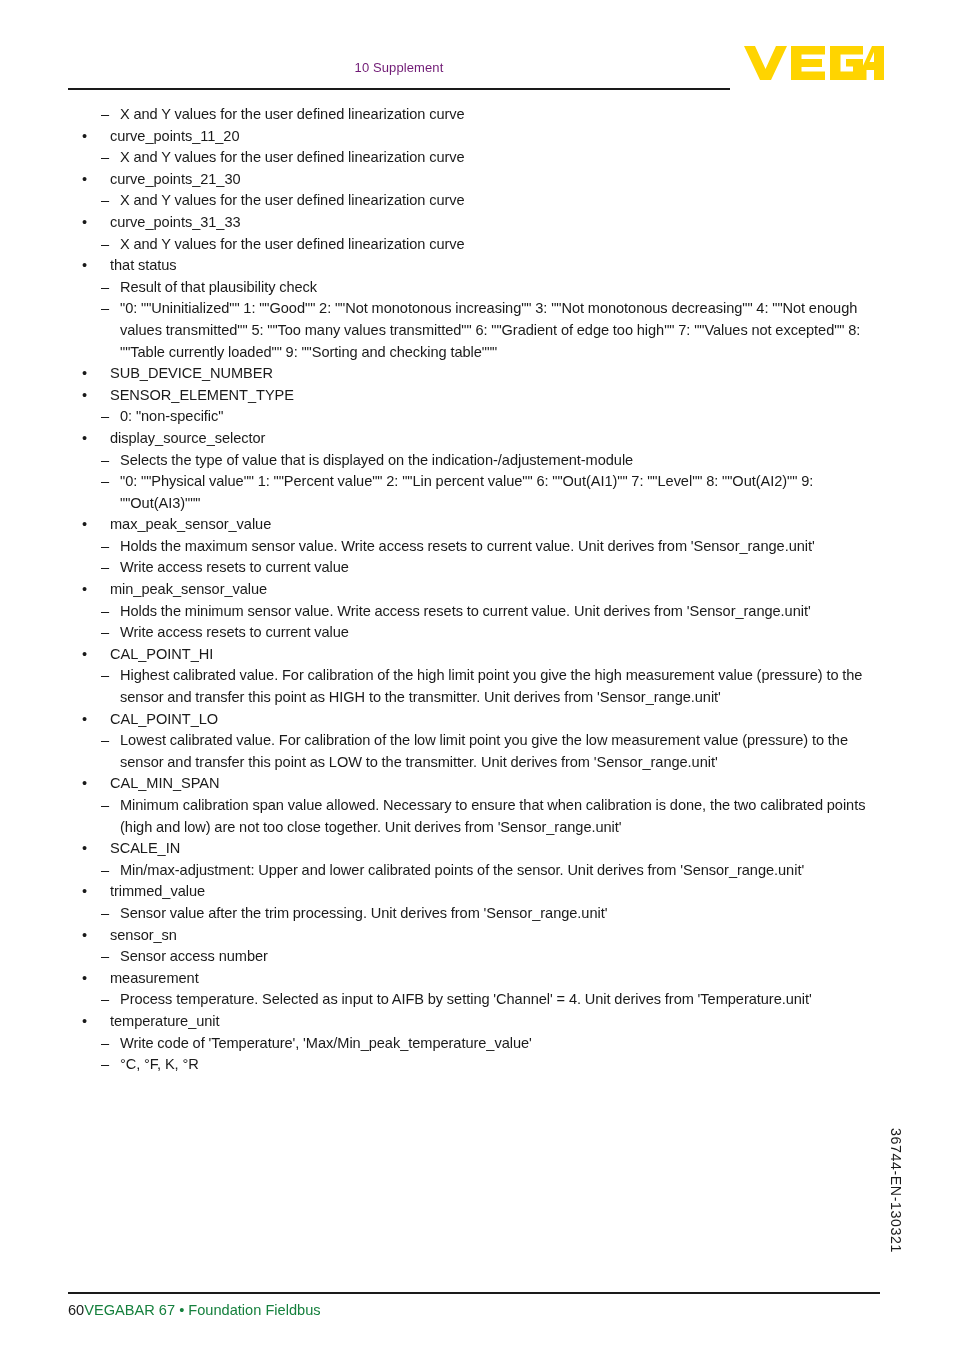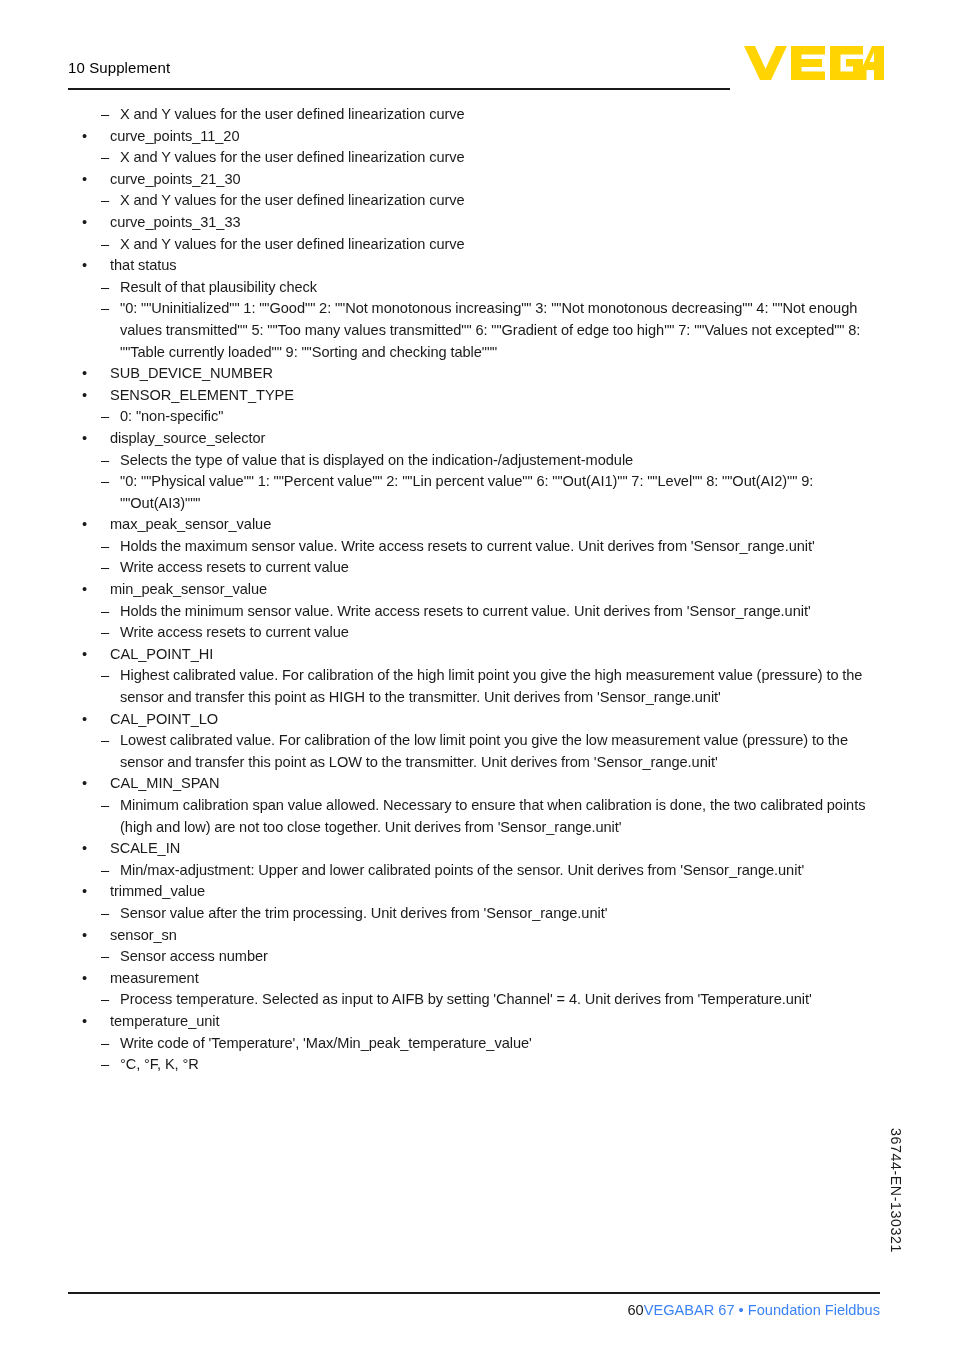--- a/index.html
+++ b/index.html
@@ -21,24 +21,25 @@
 
   
   .header {
     position: absolute;
     top: 60px;
     left: 68px;
     width: 662px;
     height: 34px;
   }
   .header-title {
-    font-size: 15px;
+    font-size: 13px;
     line-height: 16px;
-    color: #000000;
+    color: #701a75;
     letter-spacing: 0.1px;
+    text-align: center;
   }
   .header-rule {
     position: absolute;
     left: 0;
     top: 28px;
     width: 662px;
     height: 1.6px;
     background: #1a1a1a;
   }
 
@@ -114,28 +115,28 @@
     top: 1292px;
     width: 812px;
   }
   .footer-rule {
     width: 812px;
     height: 1.6px;
     background: #1a1a1a;
   }
   .footer-row {
     display: flex;
-    justify-content: flex-end;
+    justify-content: flex-start;
     align-items: baseline;
     padding-top: 7px;
     font-size: 14.6px;
     line-height: 18px;
   }
   .footer-page { color: #1a1a1a; }
-  .footer-doc { color: #3b82f6; }
+  .footer-doc { color: #15803d; }
 
   
   .sidecode {
     position: absolute;
     left: 888px;
     top: 1128px;
     font-size: 14.2px;
     line-height: 16px;
     color: #1a1a1a;
     writing-mode: vertical-rl;

